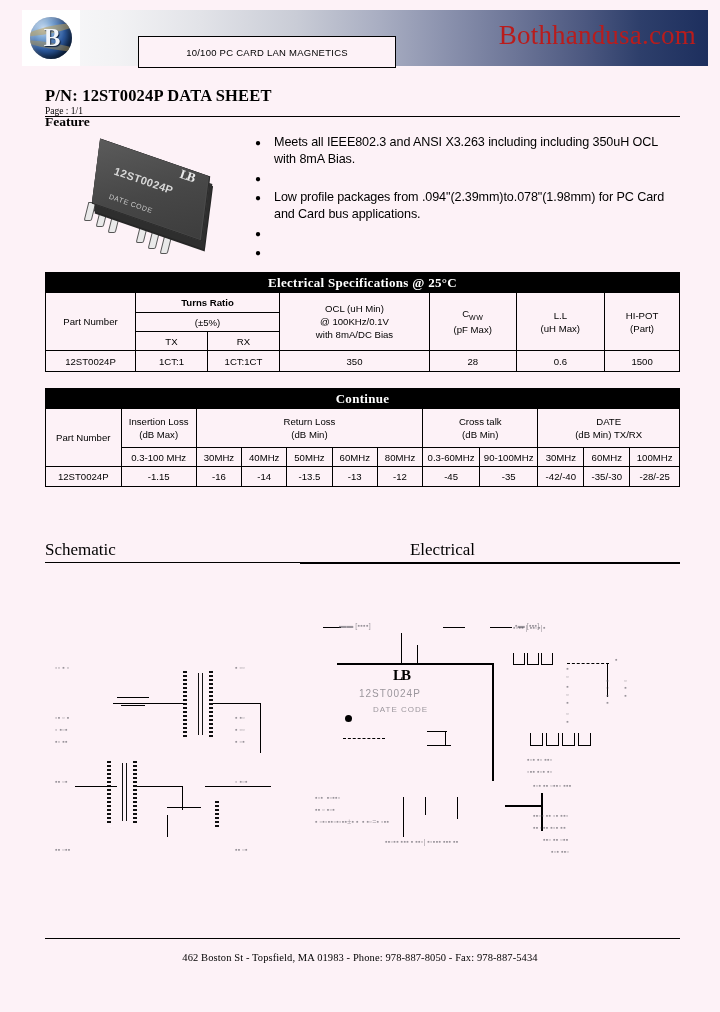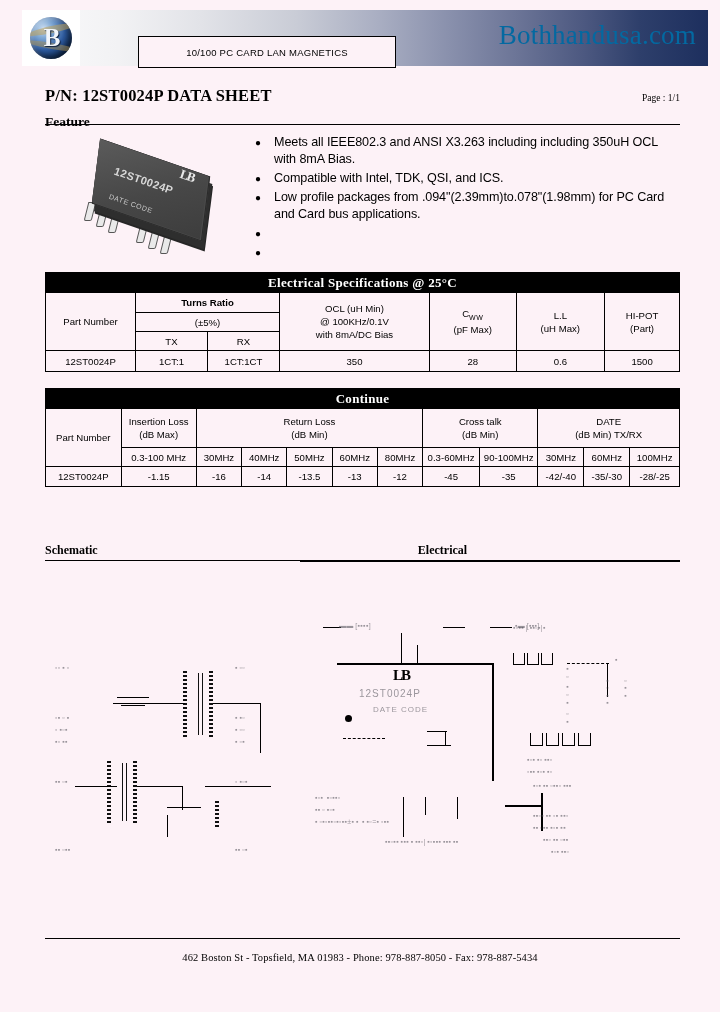--- a/index.html
+++ b/index.html
@@ -37,35 +37,35 @@
   }
   .logo-letter{
     position:absolute;left:0;top:0;width:42px;height:42px;
     display:flex;align-items:center;justify-content:center;
     font-family:"Liberation Serif", serif;font-weight:bold;font-size:25px;
     color:#f2f6fb;text-shadow:1px 1px 1px #0a1c38;z-index:3;letter-spacing:-2px;
   }
   .site-title{
     position:absolute;right:24px;top:20px;
     font-family:"Liberation Serif", serif;
-    font-size:27px;color:#0369a1;letter-spacing:.2px;
+    font-size:27px;color:#b91c1c;letter-spacing:.2px;
     white-space:nowrap;
   }
   .subtitle-box{
     position:absolute;left:138px;top:36px;width:256px;height:30px;
     background:#fdf2f7;border:1px solid #000;
     display:flex;align-items:center;justify-content:center;
   }
   .subtitle-box span{font-size:9.5px;letter-spacing:.25px;white-space:nowrap;}
 
   
   .title-row{
     position:absolute;left:45px;top:86px;width:635px;
     display:flex;align-items:baseline;justify-content:space-between;
-    border-bottom:1.6px solid #000;padding-bottom:18px;
+    border-bottom:1.6px solid #000;padding-bottom:0;flex-direction:column;
   }
   .pn-title{font-family:"Liberation Serif", serif;font-weight:bold;font-size:16.5px;letter-spacing:.2px;}
   .page-no{font-family:"Liberation Serif", serif;font-size:9.5px;}
 
   .feature-hd{
     position:absolute;left:45px;top:114px;
     font-family:"Liberation Serif", serif;font-weight:bold;font-size:13.5px;
   }
 
   
@@ -114,21 +114,21 @@
   }
   .tbl td{background:#fdf2f7;font-size:9.6px;line-height:13px;}
   .t1{top:272px;}
   .t2{top:388px;}
   .sub{font-size:7px;vertical-align:sub;letter-spacing:.5px;}
 
   
   .sec{position:absolute;top:540px;}
   .sec-l{left:45px;width:255px;border-bottom:1.6px solid #000;padding-bottom:2px;}
   .sec-r{left:300px;width:380px;border-bottom:2.4px solid #000;padding-bottom:2px;text-align:center;}
-  .sec span{font-family:"Liberation Serif", serif;font-weight:bold;font-size:12px;}
+  .sec span{font-family:"Liberation Serif", serif;font-weight:normal;font-size:17px;}
   .sec-r span{margin-left:-95px;}
 
   
   .draw{position:absolute;}
   .faint{color:#4a4a52;font-size:7px;line-height:9px;font-family:"Liberation Sans",sans-serif;
          opacity:.55;filter:blur(.45px);white-space:nowrap;letter-spacing:.3px;}
   .wire{position:absolute;background:#000;}
   .core{position:absolute;}
   .core i{position:absolute;top:0;width:1.4px;height:100%;background:#111;}
   .coil{position:absolute;width:4px;background:repeating-linear-gradient(to bottom,#111 0 2px,transparent 2px 4px);}
@@ -182,21 +182,20 @@
   <div class="chip-date">DATE CODE</div>
 </div>
 
 <div class="features">
   <div class="feat-item">
     <div class="bullet">●</div>
     <div class="feat-text">Meets all IEEE802.3 and ANSI X3.263 including including 350uH OCL with 8mA Bias.</div>
   </div>
   <div class="feat-item">
     <div class="bullet">●</div>
-    <div class="feat-text">Compatible with Intel, TDK, QSI, and ICS.</div>
   </div>
   <div class="feat-item">
     <div class="bullet">●</div>
     <div class="feat-text">Low profile packages from .094"(2.39mm)to.078"(1.98mm) for PC Card and Card bus applications.</div>
   </div>
   <div class="feat-item">
     <div class="bullet">●</div>
   </div>
   <div class="feat-item">
     <div class="bullet">●</div>

